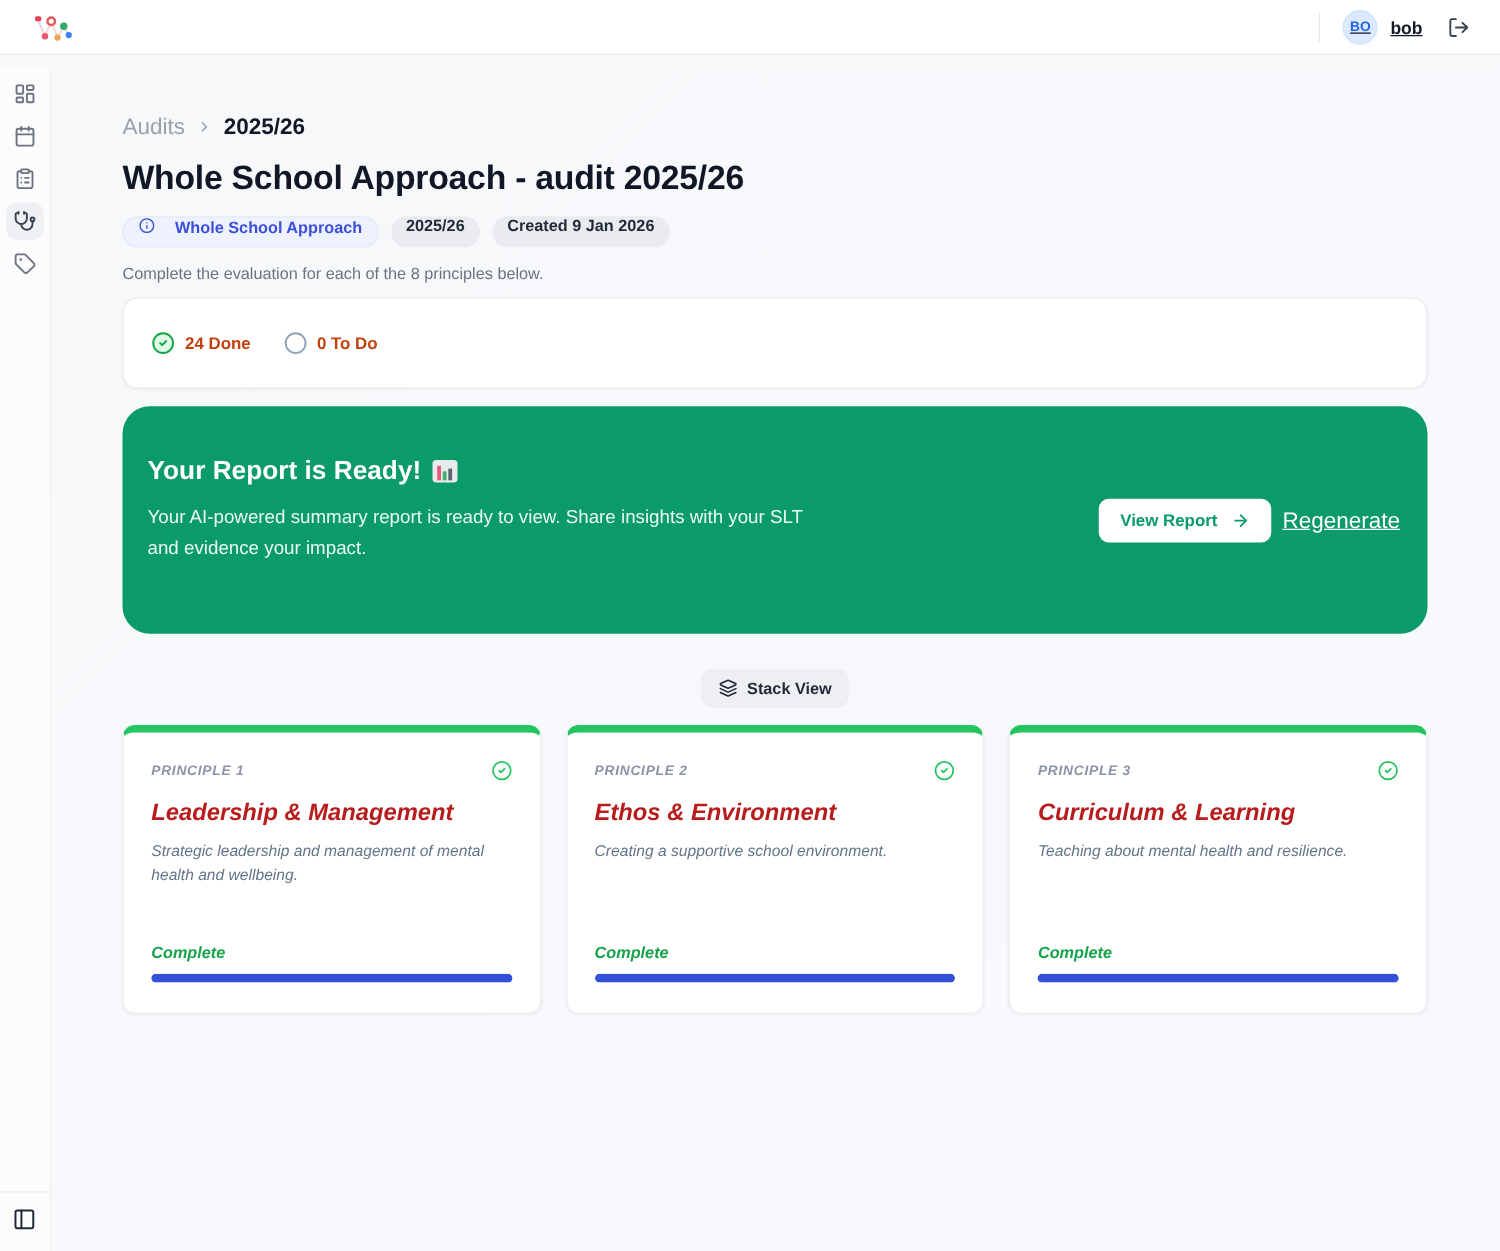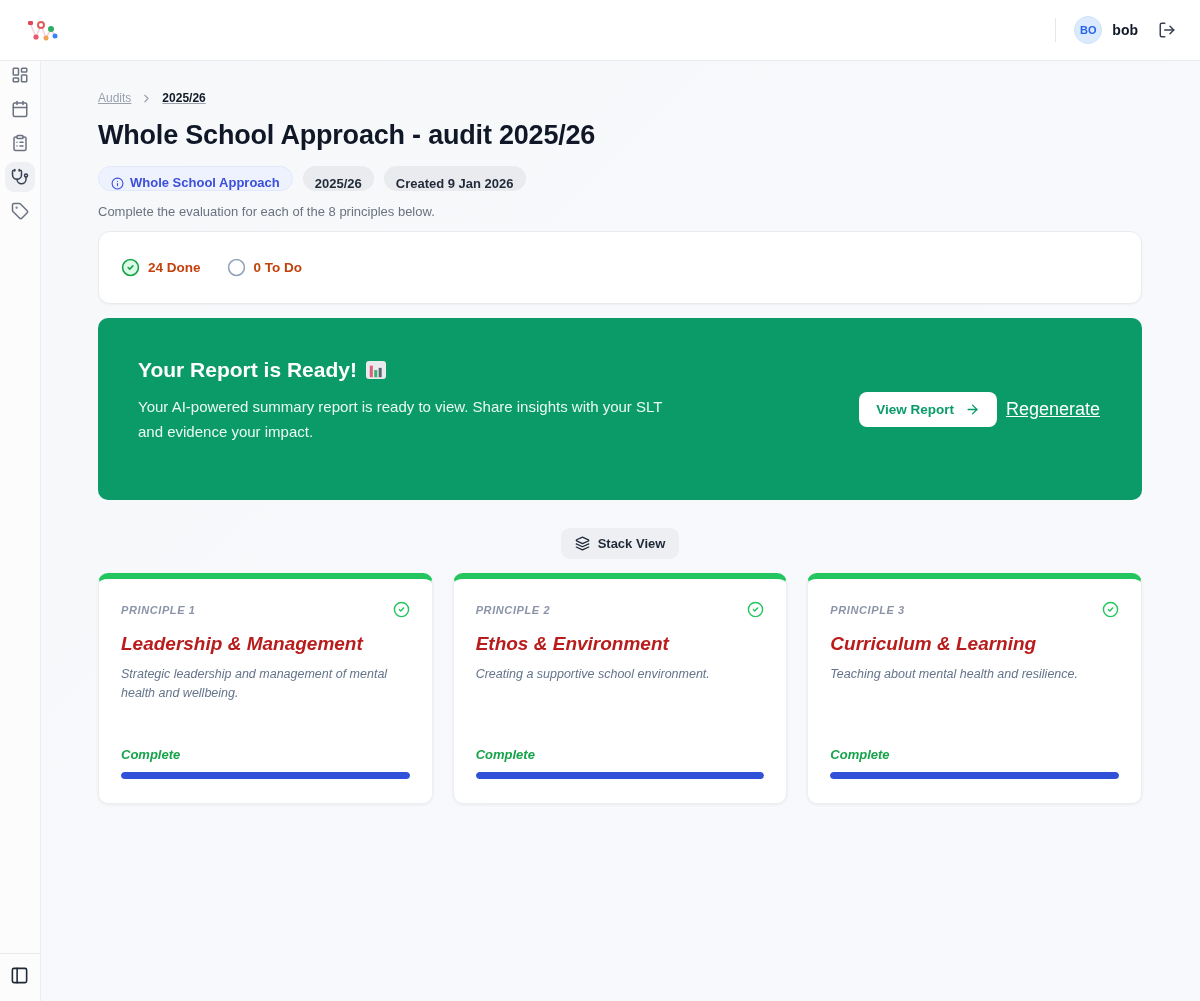--- a/index.html
+++ b/index.html
@@ -8,24 +8,24 @@
     width: 1200px; height: 1001px;
     overflow: hidden;
     background: #f8f9fb;
     font-family: "Liberation Sans", sans-serif;
     color: #101828;
   }
   svg { display: block; }
 
   
   .topbar {
-    position: absolute; top: 0; left: 0; right: 0; height: 61px;
+    position: absolute; top: 0; left: 0; right: 0; height: 44px;
     background: #ffffff; border-bottom: 1px solid #e9eaee;
     display: flex; align-items: center; justify-content: space-between;
-    padding: 0 20px; z-index: 5;
+    padding: 0 20px; z-index: 5; text-decoration: underline;
   }
   .logo { margin-left: 6px; cursor: pointer; }
   .topbar-right { display: flex; align-items: center; gap: 10px; }
   .divider-v { width: 1px; height: 24px; background: #e5e7eb; margin-right: 8px; }
   .avatar {
     width: 28px; height: 28px; border-radius: 50%;
     background: #dbeafe; border: 1px solid #cfe3fd;
     color: #2563eb; font-size: 11px; font-weight: 700;
     display: flex; align-items: center; justify-content: center; cursor: pointer;
   }
@@ -49,28 +49,28 @@
     display: flex; justify-content: flex-start; padding: 12px 0 16px 10px;
   }
   .panel-toggle { background: none; border: none; padding: 0; color: #1f2937; cursor: pointer; }
 
   
   .content {
     position: absolute; top: 55px; left: 41px; right: 0; bottom: 0;
     padding: 36px 58px 0 57px;
     background: linear-gradient(135deg, #f7f8fa 0%, #f8f9fc 100%);
   }
-  .breadcrumb { display: flex; align-items: center; gap: 9px; font-size: 12px; color: #9aa1ac; text-decoration: underline; }
+  .breadcrumb { display: flex; align-items: center; gap: 9px; font-size: 18px; color: #9aa1ac; }
   .crumb-link { cursor: pointer; }
   .crumb-current { color: #111827; font-weight: 600; }
   .page-title { margin: 15px 0 0; font-size: 27px; font-weight: 800; color: #101828; letter-spacing: -0.2px; }
 
   .badges { display: flex; align-items: center; gap: 10px; margin-top: 15px; }
   .badge {
-    height: 25px; display: inline-flex; align-items: flex-end; gap: 6px;
+    height: 25px; display: inline-flex; align-items: flex-start; gap: 16px;
     padding: 0 12px; border-radius: 13px; font-size: 13px; font-weight: 600;
   }
   .badge-primary { background: #eef2fe; border: 1px solid #e2e8fc; color: #3b4fd8; }
   .badge-gray { background: #e9ebef; color: #1f2937; }
 
   .subtext { margin-top: 13px; font-size: 13px; color: #6b7280; }
 
   
   .overall-card {
     margin-top: 12px; background: #ffffff; border: 1px solid #e9ebef; border-radius: 12px;
@@ -81,22 +81,22 @@
   .overall-row { display: flex; justify-content: space-between; align-items: baseline; margin-bottom: 10px; }
   .overall-label { font-size: 14px; font-weight: 600; color: #101828; }
   .overall-pct { font-size: 14px; font-weight: 700; color: #3152d8; }
   .progress { height: 9px; border-radius: 5px; background: #e8eaf0; overflow: hidden; }
   .progress-fill { height: 100%; background: #3152d8; border-radius: 5px; }
   .metrics { display: flex; align-items: center; gap: 26px; padding-right: 4px; }
   .metric { display: flex; align-items: center; gap: 8px; font-size: 13.5px; font-weight: 700; color: #c2410c; }
 
   
   .banner {
-    margin-top: 14px; min-height: 182px; background: #0a9b68; border-radius: 10px;
-    padding: 40px; display: flex; align-items: center; justify-content: space-between; color: #ffffff;
+    margin-top: 14px; min-height: 182px; background: #0a9b68; border-radius: 22px;
+    padding: 20px; display: flex; align-items: center; justify-content: space-between; color: #ffffff;
   }
   .banner-title { font-size: 21px; font-weight: 800; display: flex; align-items: center; gap: 9px; }
   .banner-body { margin-top: 13px; font-size: 15px; line-height: 1.65; color: #eafaf2; max-width: 540px; }
   .banner-actions { display: flex; align-items: center; gap: 9px; padding-right: 2px; }
   .view-report-btn {
     background: #ffffff; color: #0a9b68; border: none; border-radius: 8px;
     padding: 10px 17px; font-size: 13.5px; font-weight: 700; font-family: inherit;
     display: flex; align-items: center; gap: 11px; cursor: pointer;
   }
   .regenerate-link { color: #ffffff; font-size: 18px; font-weight: 500; text-decoration: underline; cursor: pointer; }

